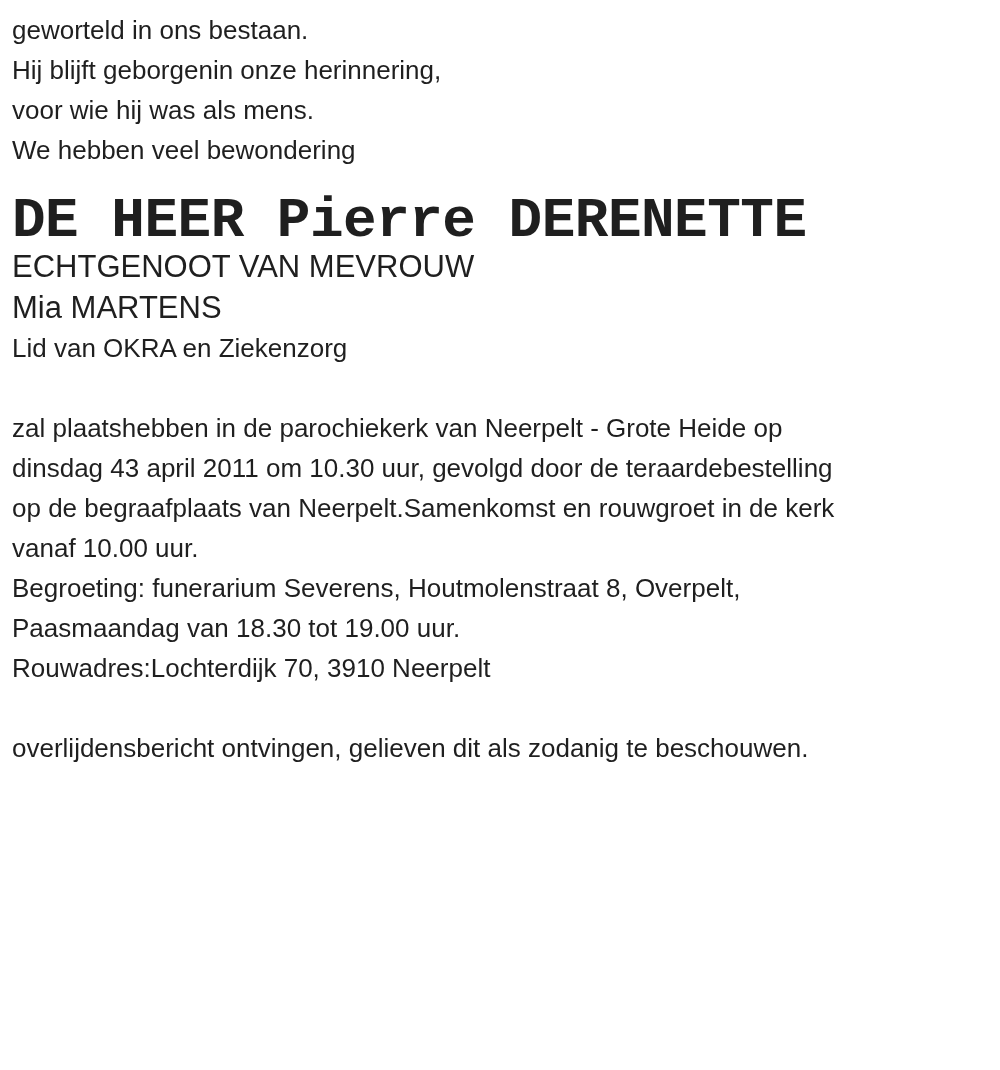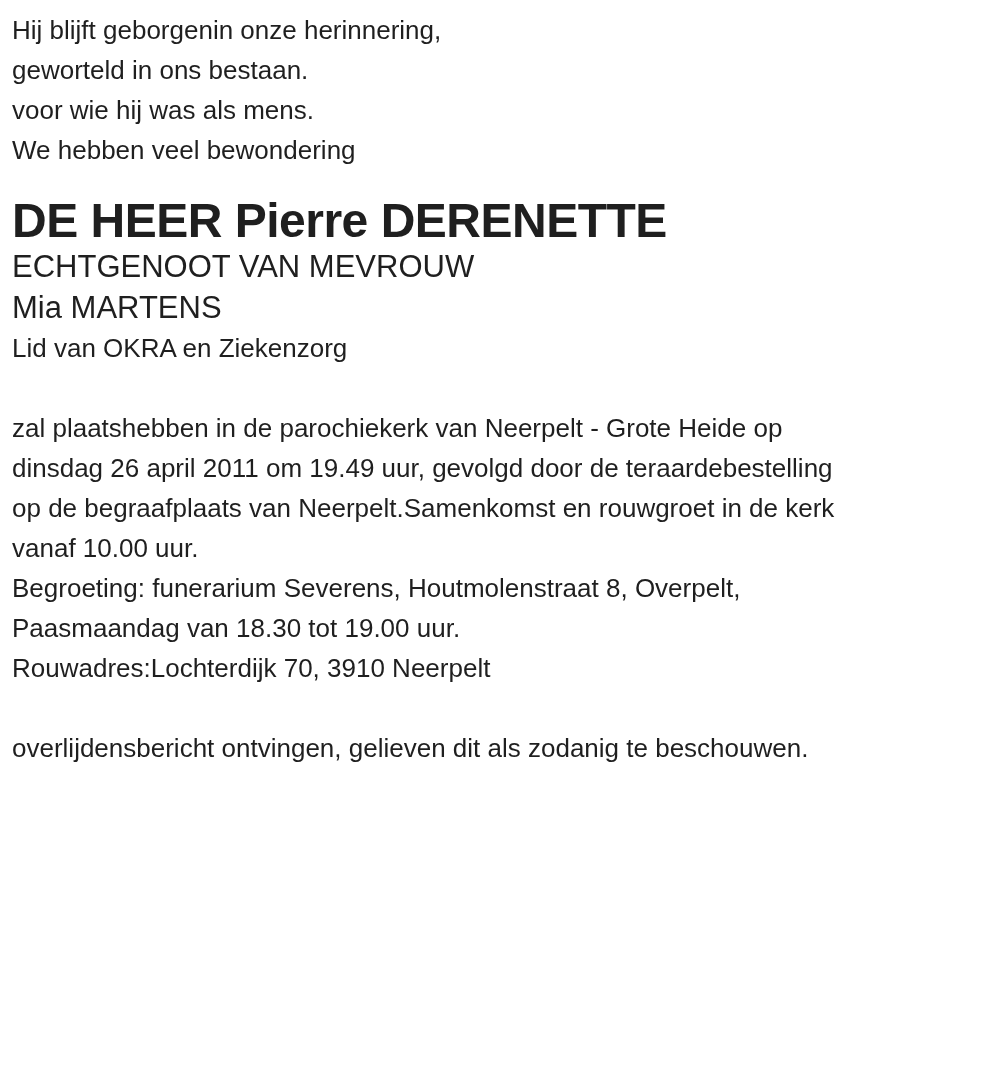--- a/index.html
+++ b/index.html
@@ -21,59 +21,60 @@
   .para {
     font-size: 26px;
     line-height: 40px;
     font-weight: 400;
     margin: 0;
   }
   .line { white-space: nowrap; }
   .mt-block   { margin-top: 40px; }
   .mt-block-lg{ }
   .deceased-name {
-    font-size: 48px;
+    font-size: 56px;
     line-height: 50px;
     font-weight: 700;
     margin: 26px 0 0 0;
     white-space: nowrap;
     letter-spacing: -0.5px;
+    font-family: Liberation Mono, monospace;
   }
   .subheading {
     font-size: 31px;
     line-height: 41px;
     font-weight: 400;
     margin: 0;
     white-space: nowrap;
   }
 </style>
 </head>
 <body>
 
 <div class="doc">
 
   <div class="para">
+    <div class="line">geworteld in ons bestaan.</div>
     <div class="line">Hij blijft geborgenin onze herinnering,</div>
-    <div class="line">geworteld in ons bestaan.</div>
     <div class="line">voor wie hij was als mens.</div>
     <div class="line">We hebben veel bewondering</div>
   </div>
 
   <h1 class="deceased-name">DE HEER Pierre DERENETTE</h1>
   <div class="subheading">ECHTGENOOT VAN MEVROUW</div>
   <div class="subheading">Mia MARTENS</div>
 
   <div class="para mt-block-lg">Lid van OKRA en Ziekenzorg</div>
 
   <div class="para mt-block">
   </div>
 
   <div class="para mt-block">
     <div class="line">zal plaatshebben in de parochiekerk van Neerpelt - Grote Heide op</div>
-    <div class="line">dinsdag 26 april 2011 om 19.49 uur, gevolgd door de teraardebestelling</div>
+    <div class="line">dinsdag 43 april 2011 om 10.30 uur, gevolgd door de teraardebestelling</div>
     <div class="line">op de begraafplaats van Neerpelt.Samenkomst en rouwgroet in de kerk</div>
     <div class="line">vanaf 10.00 uur.</div>
     <div class="line">Begroeting: funerarium Severens, Houtmolenstraat 8, Overpelt,</div>
     <div class="line">Paasmaandag van 18.30 tot 19.00 uur.</div>
   </div>
 
   <div class="para mt-block-lg">Rouwadres:Lochterdijk 70, 3910 Neerpelt</div>
 
   <div class="para mt-block">
     <div class="line">overlijdensbericht ontvingen, gelieven dit als zodanig te beschouwen.</div>

